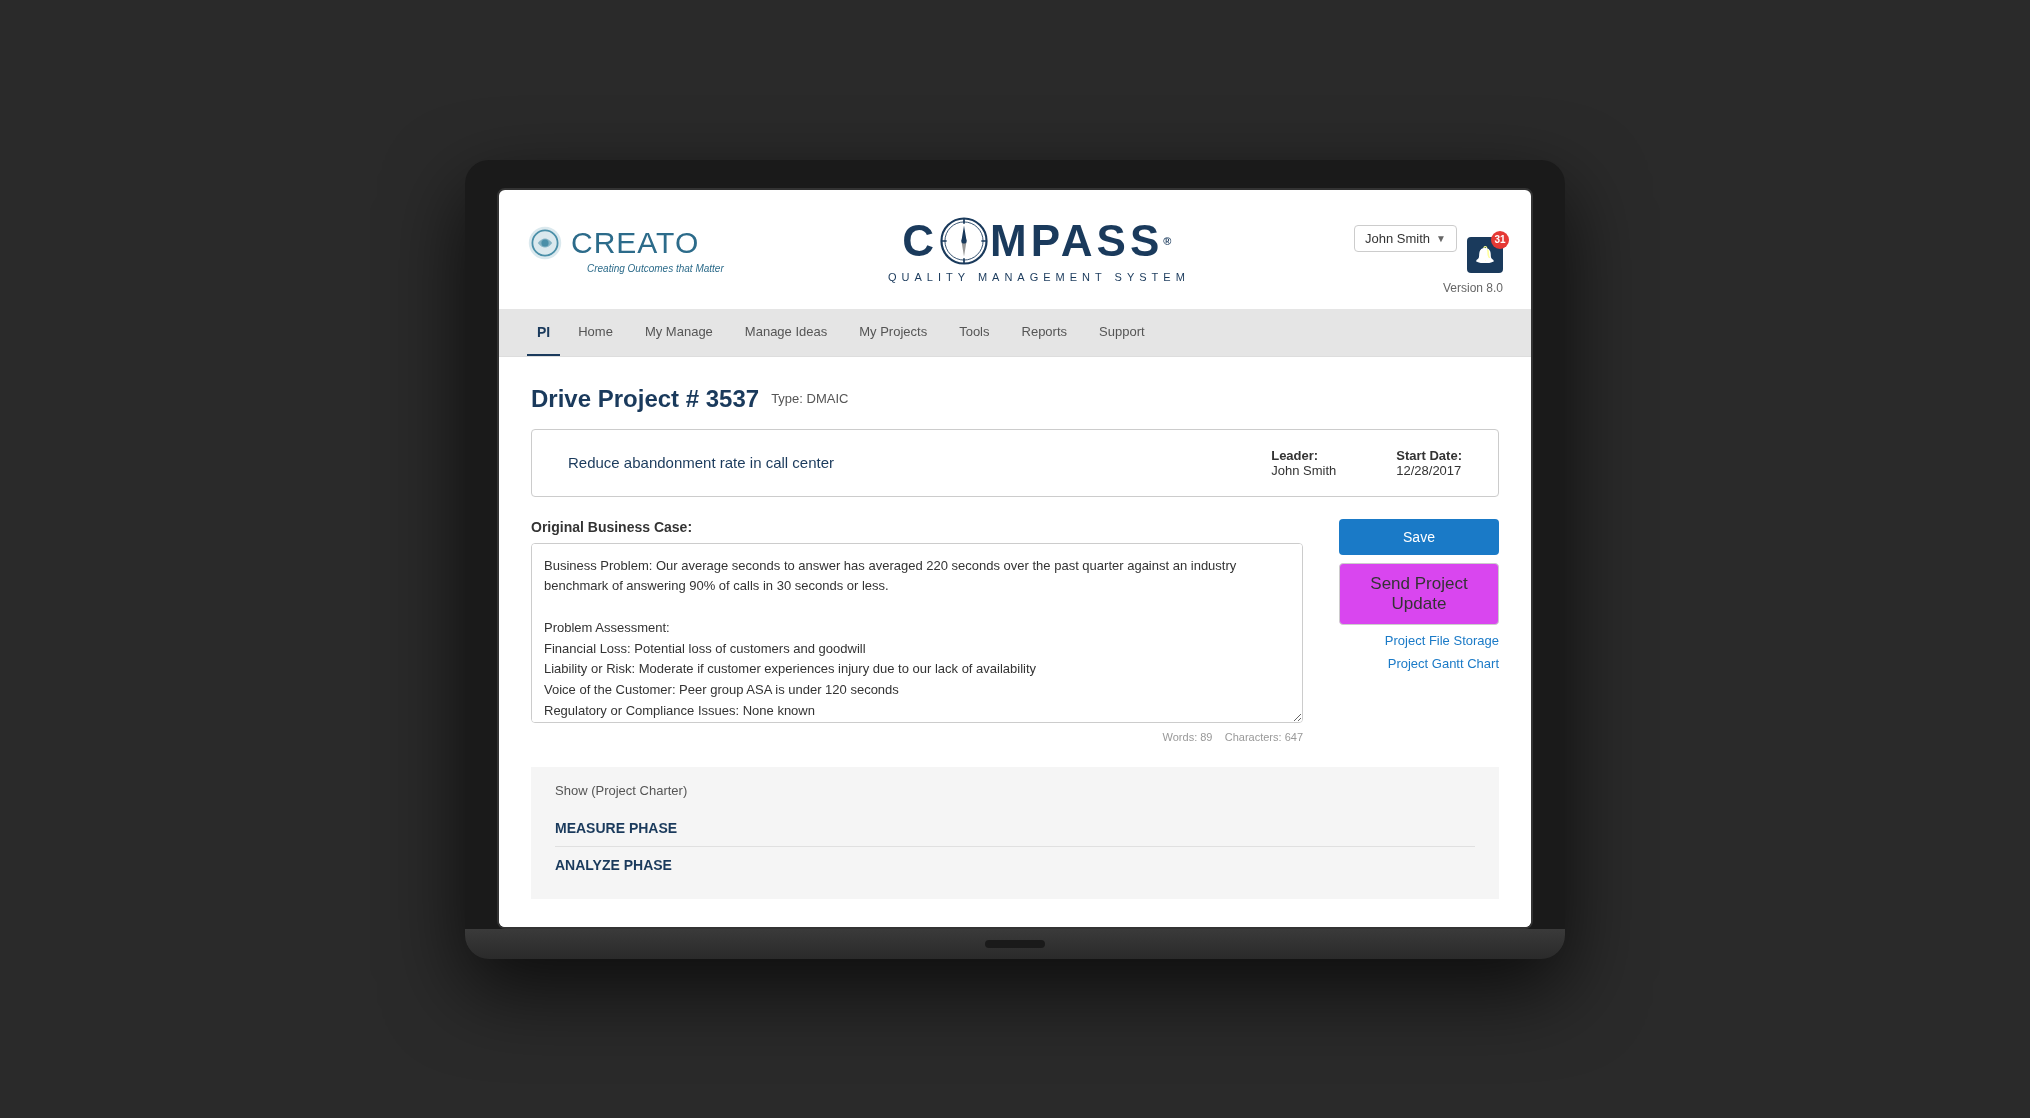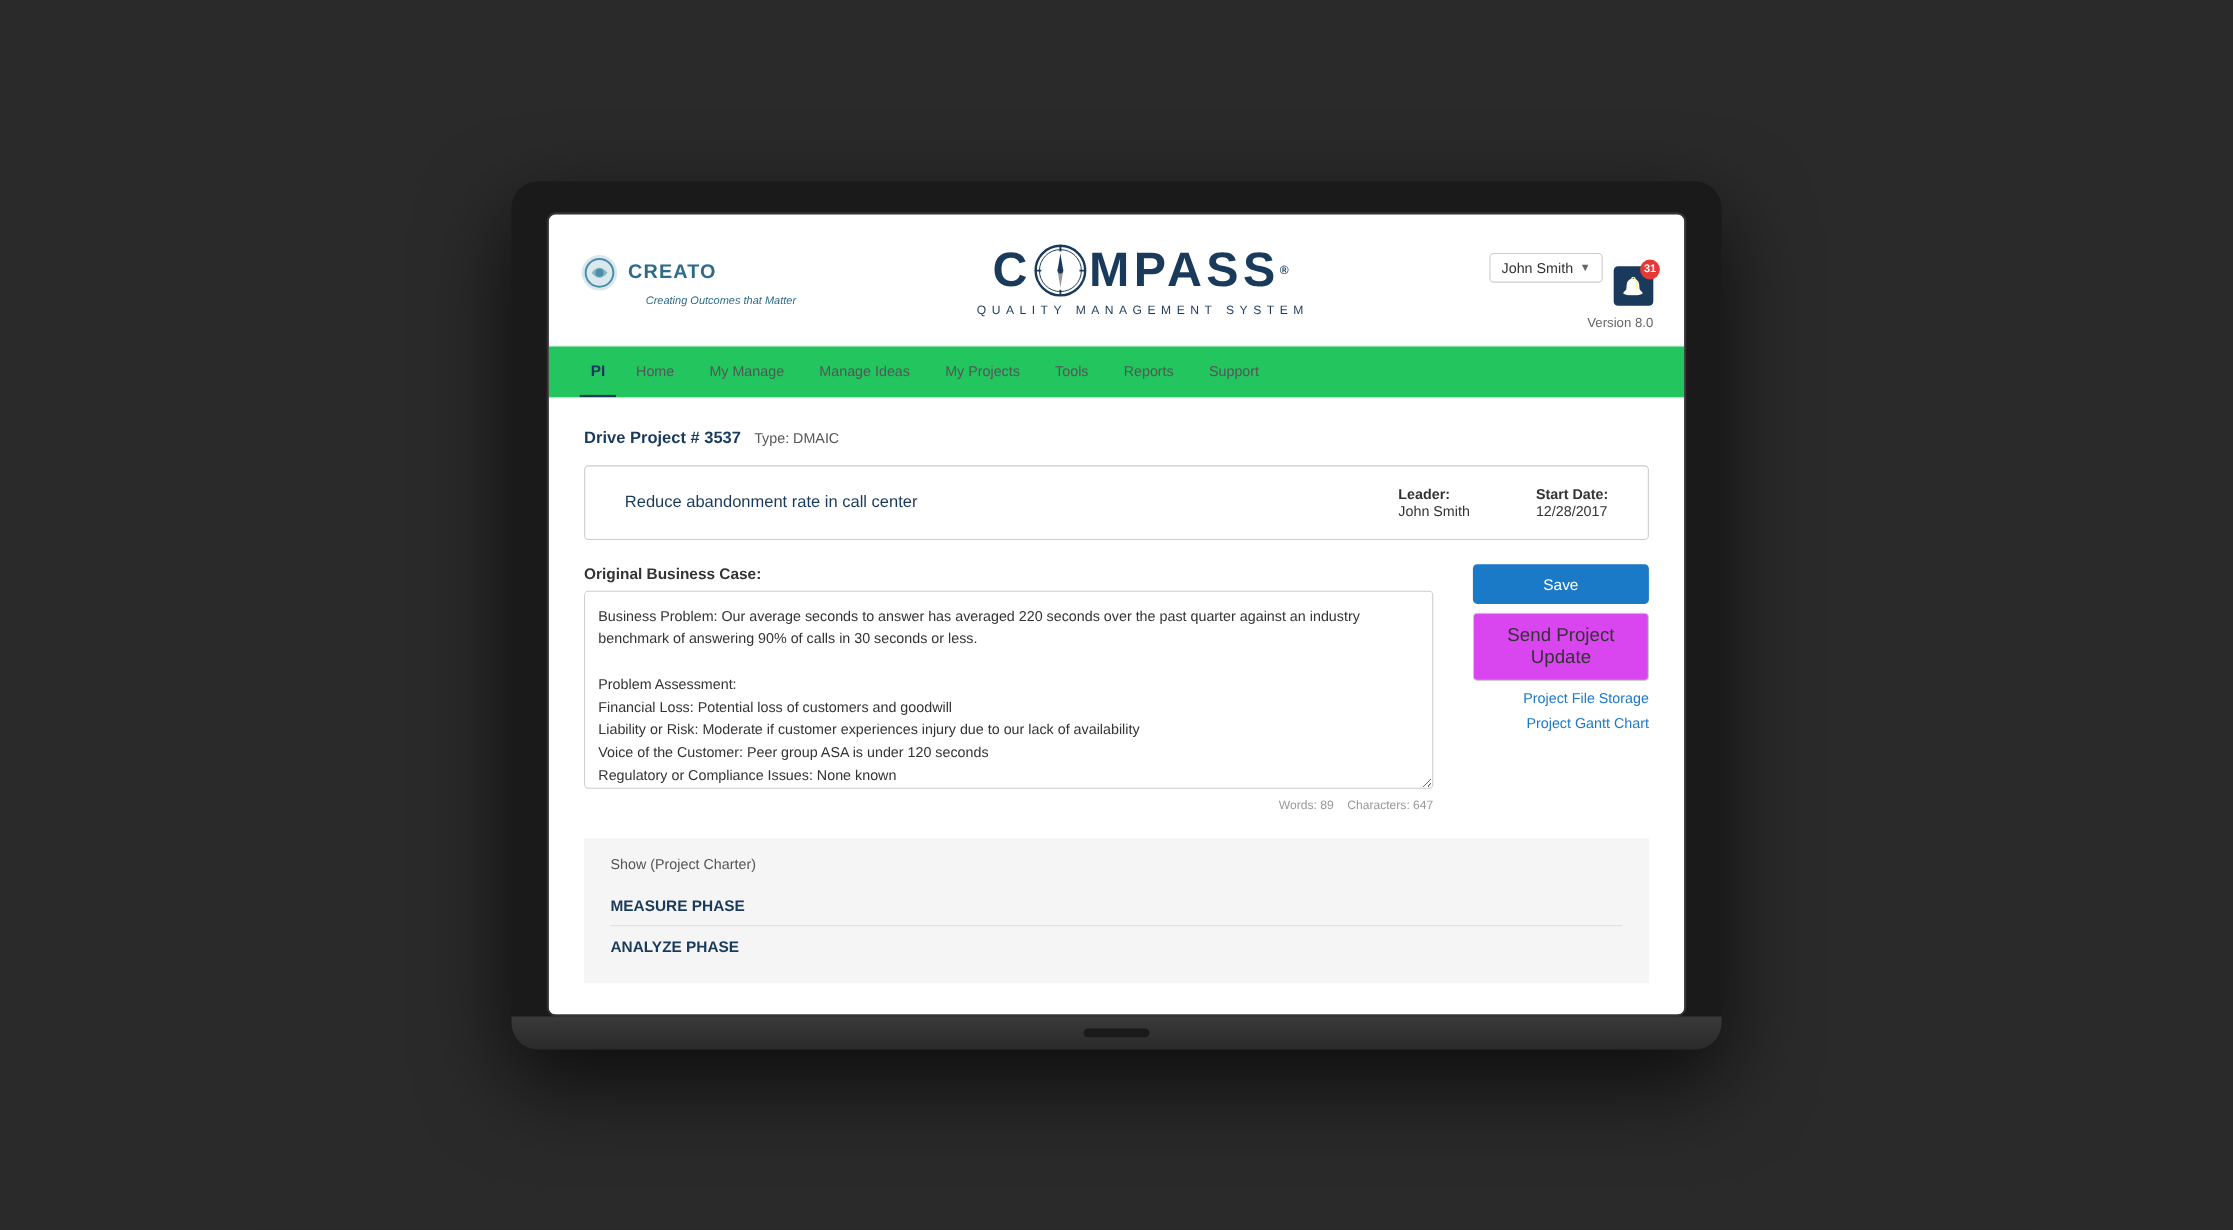--- a/index.html
+++ b/index.html
@@ -66,22 +66,22 @@
       align-items: center;
       gap: 8px;
     }
 
     .logo-icon {
       width: 36px;
       height: 36px;
     }
 
     .logo-text {
-      font-size: 18px;
-      font-weight: 700;
+      font-size: 30px;
+      font-weight: 400;
       color: #2c6b8a;
       letter-spacing: 1px;
     }
 
     .logo-subtitle {
       font-size: 10px;
       color: #2c6b8a;
       font-style: italic;
       margin-top: 2px;
       margin-left: 60px;
@@ -185,24 +185,23 @@
     }
 
     .version-text {
       font-size: 12px;
       color: #666;
     }
 
     
     .nav-bar {
       display: flex;
-      align-items: center;
       padding: 0 28px;
       border-bottom: 1px solid #ddd;
-      background: #22c55e;
+      background: #e5e5e5;
       gap: 4px;
     }
 
     .nav-pi {
       font-size: 14px;
       font-weight: bold;
       color: #1a3a5c;
       padding: 14px 10px;
       border-bottom: 2px solid #1a3a5c;
     }
@@ -222,21 +221,21 @@
     }
 
     .project-header {
       display: flex;
       align-items: center;
       gap: 12px;
       margin-bottom: 16px;
     }
 
     .project-title {
-      font-size: 15px;
+      font-size: 24px;
       font-weight: bold;
       color: #1a3a5c;
     }
 
     .project-type {
       font-size: 13px;
       color: #555;
     }
 
     

